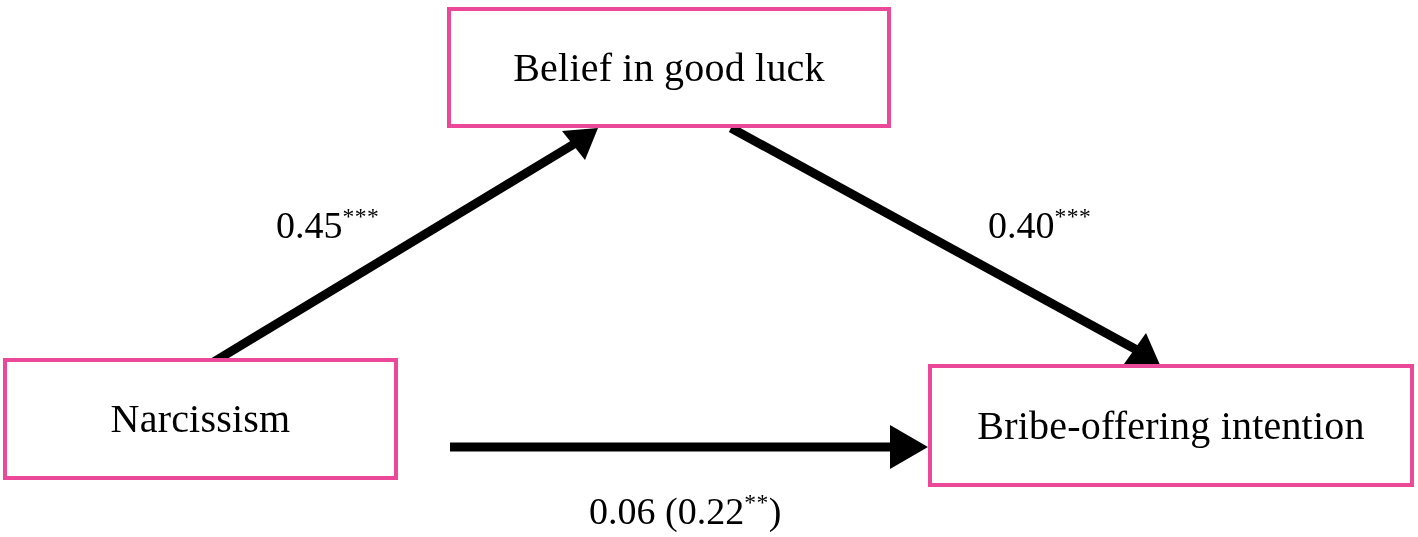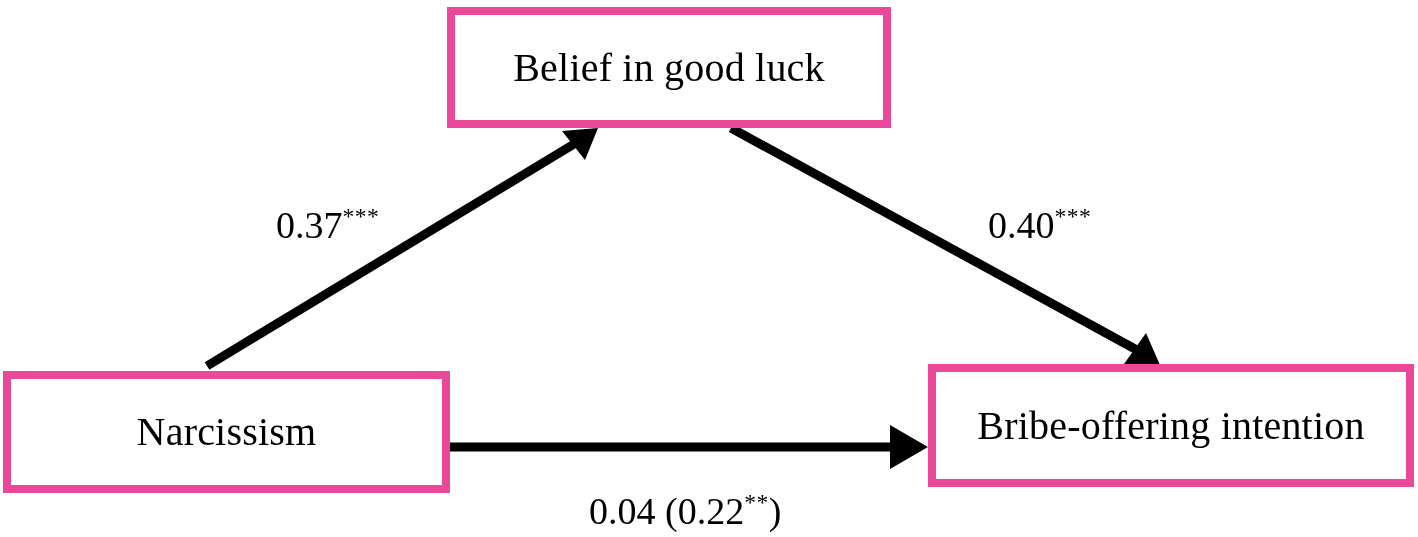--- a/index.html
+++ b/index.html
@@ -20,42 +20,42 @@
     position: absolute;
     left: 0;
     top: 0;
     width: 1418px;
     height: 537px;
     pointer-events: none;
   }
   .node-box {
     position: absolute;
     box-sizing: border-box;
-    border: 8px solid #ec4899;
+    border: 4px solid #ec4899;
     background: #ffffff;
     display: flex;
     align-items: center;
     justify-content: center;
   }
   .node-label {
     font-size: 40px;
     line-height: 1;
     letter-spacing: 0.2px;
     white-space: nowrap;
   }
   #node-mediator {
     left: 447px;
     top: 7px;
     width: 444px;
     height: 121px;
   }
   #node-predictor {
     left: 3px;
-    top: 371px;
-    width: 447px;
+    top: 358px;
+    width: 395px;
     height: 122px;
   }
   #node-outcome {
     left: 928px;
     top: 364px;
     width: 486px;
     height: 123px;
   }
   .path-label {
     position: absolute;
@@ -111,24 +111,24 @@
 
   <div class="node-box" id="node-predictor">
     <span class="node-label">Narcissism</span>
   </div>
 
   <div class="node-box" id="node-outcome">
     <span class="node-label">Bribe-offering intention</span>
   </div>
 
   <div class="path-label" id="label-a">
-    <span>0.37</span><sup>***</sup>
+    <span>0.45</span><sup>***</sup>
   </div>
 
   <div class="path-label" id="label-b">
     <span>0.40</span><sup>***</sup>
   </div>
 
   <div class="path-label" id="label-c">
-    <span>0.04</span><span> (</span><span>0.22</span><sup>**</sup><span>)</span>
+    <span>0.06</span><span> (</span><span>0.22</span><sup>**</sup><span>)</span>
   </div>
 
 </div>
 
 </body></html>

